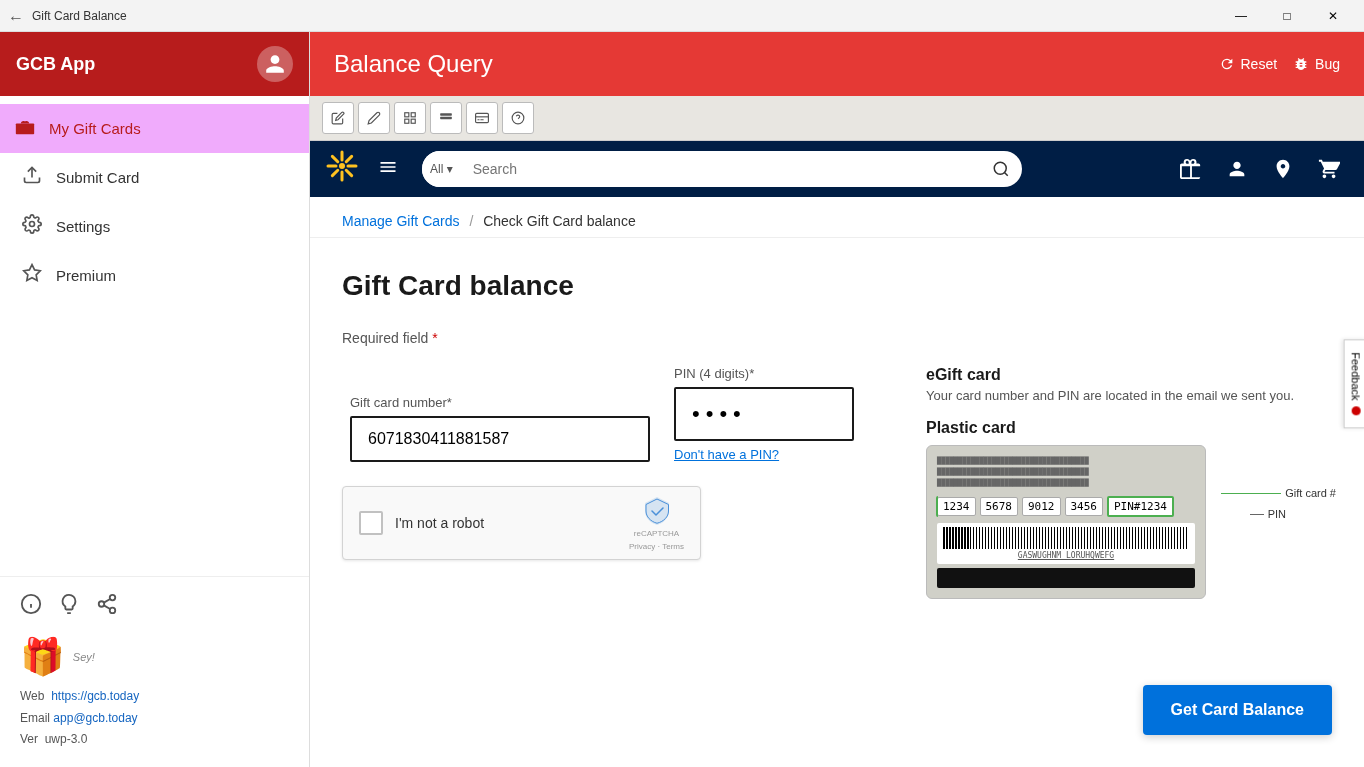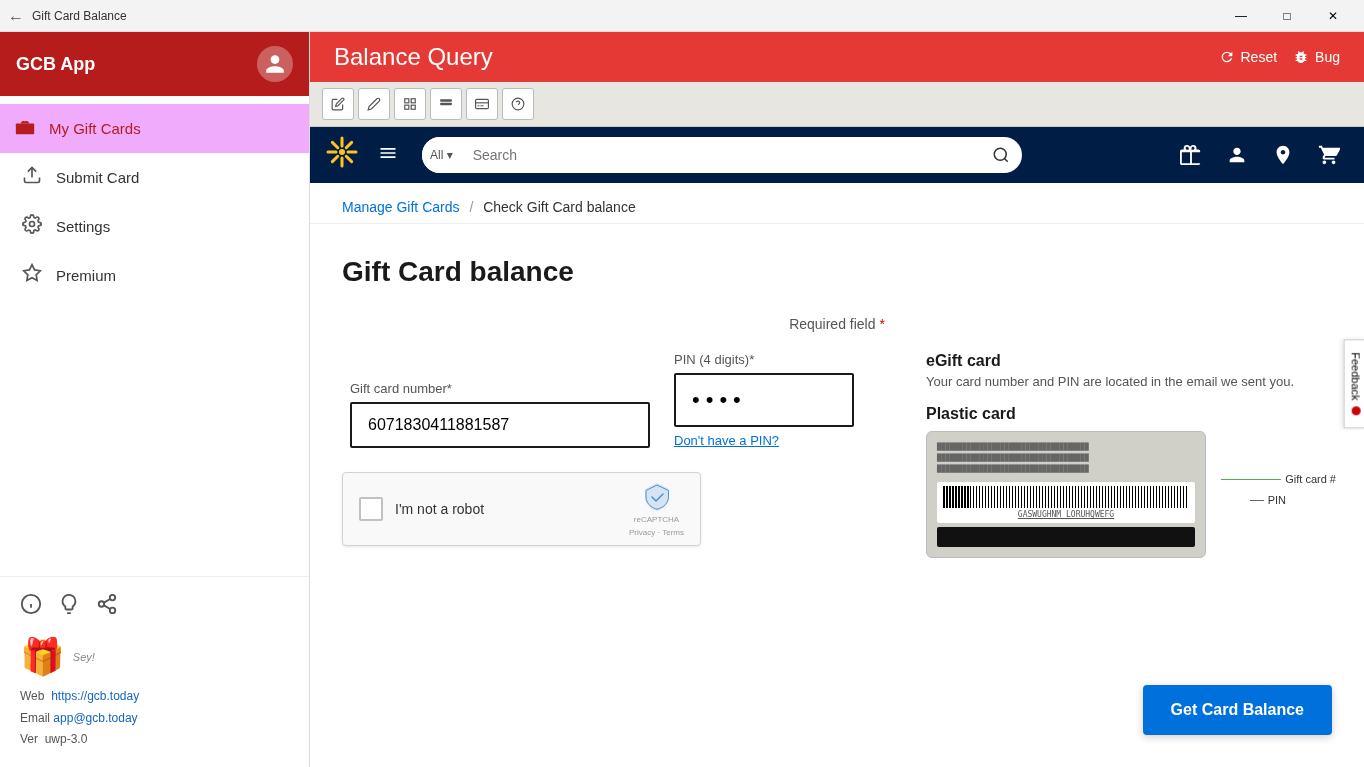--- a/index.html
+++ b/index.html
@@ -57,21 +57,21 @@
     .footer-meta { font-size: 12px; color: #555; line-height: 1.8; }
     .footer-meta a { color: #1565c0; text-decoration: none; }
 
     
     .content-area { flex: 1; display: flex; flex-direction: column; overflow: hidden; }
 
     
     .app-top-bar {
       background: #e53935; color: white;
       display: flex; align-items: center; justify-content: space-between;
-      padding: 0 24px; height: 50px; flex-shrink: 0;
+      padding: 0 24px; height: 64px; flex-shrink: 0;
     }
     .app-top-bar-title { font-size: 24px; font-weight: 400; }
     .app-top-bar-actions { display: flex; gap: 16px; align-items: center; }
     .top-bar-btn {
       background: none; border: none; color: white; cursor: pointer;
       display: flex; align-items: center; gap: 6px; font-size: 14px;
     }
 
     
     .toolbar {
@@ -129,21 +129,21 @@
       font-size: 14px; color: #555; border-bottom: 1px solid #eee;
     }
     .breadcrumb a { color: #0071dc; text-decoration: none; }
     .breadcrumb-sep { margin: 0 6px; color: #999; }
     .breadcrumb-current { color: #333; }
 
     
     .form-area { padding: 32px 32px; }
     .form-title { font-size: 28px; font-weight: 700; color: #1a1a1a; margin-bottom: 28px; }
 
-    .required-note { font-size: 14px; color: #555; margin-bottom: 20px; text-align: center; }
+    .required-note { font-size: 14px; color: #555; margin-bottom: 20px; }
     .required-asterisk { color: #c00; }
     .field-group { display: flex; flex-direction: column; padding-left: 8px; }
     .field-label { font-size: 13px; color: #555; margin-bottom: 6px; }
     .field-input {
       border: 2px solid #1a1a1a; border-radius: 2px;
       padding: 12px 16px; font-size: 16px; outline: none;
       width: 300px;
     }
     .pin-input { width: 180px; letter-spacing: 4px; font-size: 18px; }
     .dont-have-pin { font-size: 13px; color: #0071dc; text-decoration: underline; cursor: pointer; margin-top: 6px; display: block; }
@@ -465,20 +465,30 @@
               <div style="position:relative;">
 
                 <div style="width:280px; background:#d0d0c8; border-radius:6px; padding:10px; position:relative; border:1px solid #bbb;">
 
                   <div style="font-size:7px; color:#666; line-height:1.6; margin-bottom:6px; font-family:monospace;">
                     <div>████████████████████████████████████</div>
                     <div>████████████████████████████████████</div>
                     <div>████████████████████████████████████</div>
                   </div>
 
+                  <div style="display:flex; gap:4px; align-items:center; margin-bottom:6px; position:relative;">
+                    <div style="background:white; border:1px solid #aaa; border-radius:2px; padding:2px 5px; font-size:11px; font-family:monospace; position:relative;">
+                      <span style="position:absolute; left:-2px; top:-2px; bottom:-2px; width:2px; background:#4caf50; border-radius:2px 0 0 2px;"></span>
+                      1234
+                    </div>
+                    <div style="background:white; border:1px solid #aaa; border-radius:2px; padding:2px 5px; font-size:11px; font-family:monospace;">5678</div>
+                    <div style="background:white; border:1px solid #aaa; border-radius:2px; padding:2px 5px; font-size:11px; font-family:monospace;">9012</div>
+                    <div style="background:white; border:1px solid #aaa; border-radius:2px; padding:2px 5px; font-size:11px; font-family:monospace;">3456</div>
+                    <div style="background:white; border:2px solid #4caf50; border-radius:2px; padding:2px 5px; font-size:11px; font-family:monospace;">PIN#1234</div>
+                  </div>
 
                   <div style="background:white; padding:4px 6px; border-radius:2px; margin-bottom:2px;">
                     <div style="height:22px; background:repeating-linear-gradient(90deg,#000 0px,#000 1.5px,white 1.5px,white 3px);"></div>
                     <div style="font-size:8px; color:#555; text-align:center; font-family:monospace; margin-top:2px;text-decoration:underline;">GASWUGHNM LORUHQWEFG</div>
                   </div>
 
                   <div style="height:20px; background:#111; border-radius:2px; margin-top:4px;"></div>
                 </div>
 
                 <div style="position:absolute; right:-130px; top:42px; display:flex; align-items:center; gap:0; pointer-events:none;">

